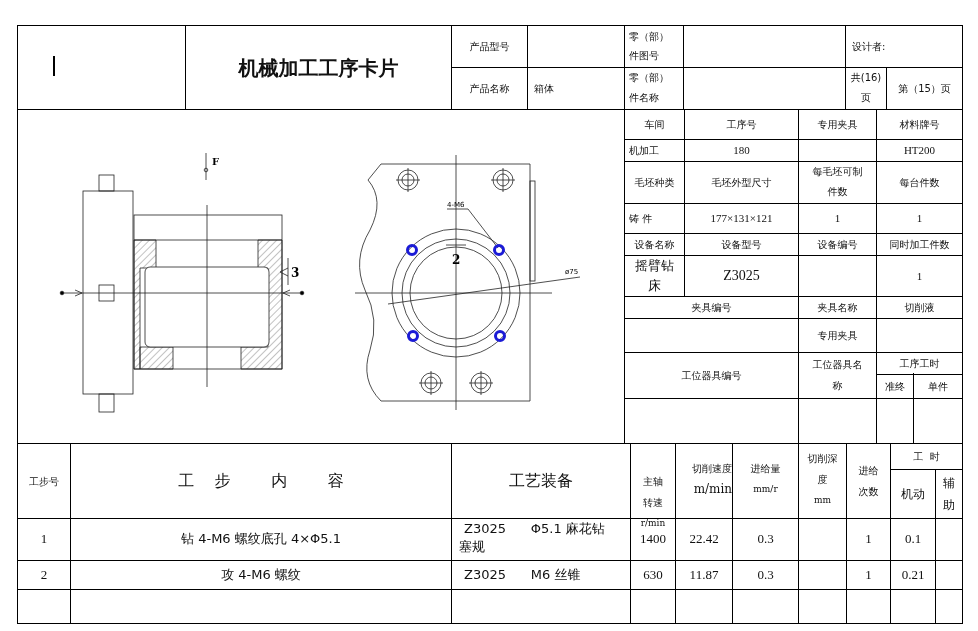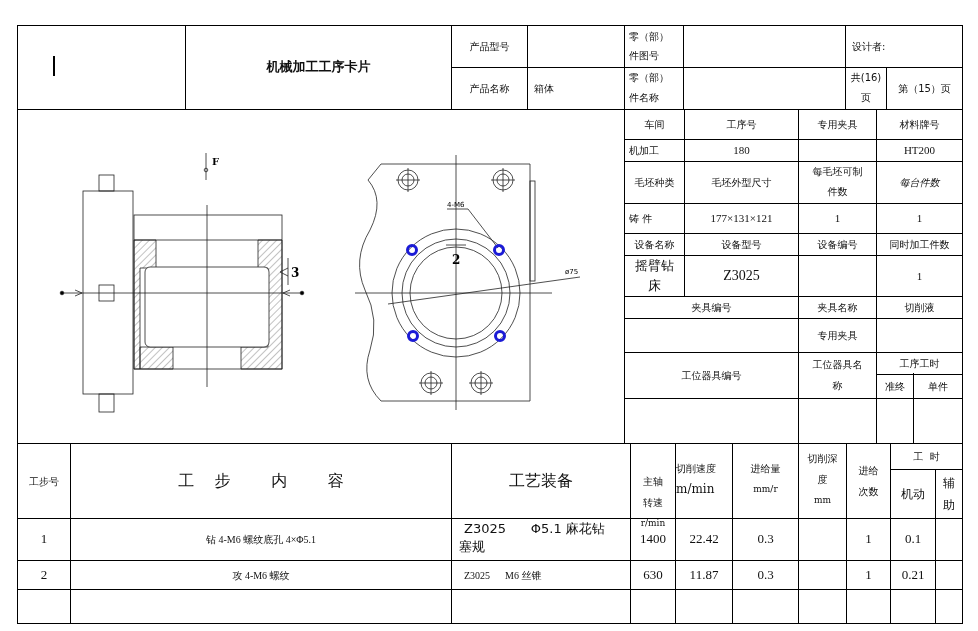--- a/index.html
+++ b/index.html
@@ -1,23 +1,23 @@
 <!DOCTYPE html>
 <html><head>
 <meta charset="utf-8">
 <style>
   html,body{margin:0;padding:0;background:#fff;}
   body{width:978px;height:631px;position:relative;overflow:hidden;font-family:"DejaVu Serif","Liberation Serif",serif;color:#111;}
   .abs{position:absolute;box-sizing:border-box;}
   .ln{position:absolute;background:#000;}
   .t{position:absolute;display:flex;align-items:center;justify-content:center;text-align:center;box-sizing:border-box;font-size:10px;line-height:1.9;font-family:"DejaVu Sans","Liberation Sans",sans-serif;}
   .t.left{justify-content:flex-start;padding-left:6px;text-align:left;}
-  .big{font-size:13px;font-weight:bold;font-family:"DejaVu Serif",serif;}
+  .big{font-size:20px;font-weight:bold;font-family:"DejaVu Serif",serif;}
   .num{font-family:"Liberation Serif","DejaVu Serif",serif;font-size:13px;}
-  .cell-lg{font-size:10px;font-family:Liberation Serif, serif;}
+  .cell-lg{font-size:13px;}
   .hdr-lg{font-size:16px;font-family:"DejaVu Sans",sans-serif;}
   .cursor{position:absolute;left:53px;top:56px;width:2px;height:20px;background:#000;}
 </style>
 </head>
 <body>
 
 <div>
 
   <div class="ln" style="left:17px;top:25px;width:946px;height:1px;"></div>
   <div class="ln" style="left:17px;top:623px;width:946px;height:1px;"></div>
@@ -180,21 +180,21 @@
 <div class="t num" style="left:685px;top:140px;width:113px;height:21px;font-size:11px;">180</div>
 <div class="t" style="left:799px;top:140px;width:77px;height:21px;"></div>
 <div class="t num" style="left:877px;top:140px;width:85px;height:21px;font-size:11px;">HT200</div>
 
 <div class="t" style="left:625px;top:162px;width:59px;height:41px;">毛坯种类</div>
 <div class="t" style="left:685px;top:162px;width:113px;height:41px;">毛坯外型尺寸</div>
 <div class="abs" style="left:799px;top:162px;width:77px;height:41px;text-align:center;font-family:'DejaVu Sans',sans-serif;font-size:10px;line-height:20px;">
   <div>每毛坯可制</div>
   <div>件数</div>
 </div>
-<div class="t" style="left:877px;top:162px;width:85px;height:41px;font-style:italic;">每台件数</div>
+<div class="t" style="left:877px;top:162px;width:85px;height:41px;">每台件数</div>
 
 <div class="t left" style="left:625px;top:204px;width:59px;height:29px;padding-left:4px;">铸 件</div>
 <div class="t num" style="left:685px;top:204px;width:113px;height:29px;font-size:11px;">177×131×121</div>
 <div class="t num" style="left:799px;top:204px;width:77px;height:29px;font-size:11px;">1</div>
 <div class="t num" style="left:877px;top:204px;width:85px;height:29px;font-size:11px;">1</div>
 
 <div class="t" style="left:625px;top:234px;width:59px;height:21px;">设备名称</div>
 <div class="t" style="left:685px;top:234px;width:113px;height:21px;">设备型号</div>
 <div class="t" style="left:799px;top:234px;width:77px;height:21px;">设备编号</div>
 <div class="t" style="left:877px;top:234px;width:85px;height:21px;">同时加工件数</div>
@@ -230,21 +230,21 @@
 <div class="t" style="left:914px;top:399px;width:48px;height:44px;"></div>
 
 <div class="t" style="left:18px;top:444px;width:52px;height:74px;">工步号</div>
 <div class="t hdr-lg" style="left:71px;top:444px;width:380px;height:74px;white-space:pre;">工    步        内        容</div>
 <div class="t hdr-lg" style="left:452px;top:444px;width:178px;height:74px;">工艺装备</div>
 <div class="abs" style="left:631px;top:448px;width:44px;height:66px;text-align:center;font-family:'DejaVu Sans',sans-serif;font-size:10px;line-height:21px;margin-top:23px;">
   <div>主轴</div>
   <div>转速</div>
   <div style="font-family:'DejaVu Serif',serif;font-size:9px;">r/min</div>
 </div>
-<div class="abs" style="left:676px;top:458px;width:56px;height:50px;text-align:left;font-family:'DejaVu Sans',sans-serif;font-size:10px;line-height:21px;">
+<div class="abs" style="left:676px;top:458px;width:56px;height:50px;text-align:right;font-family:'DejaVu Sans',sans-serif;font-size:10px;line-height:21px;">
   <div>切削速度</div>
   <div style="font-family:'DejaVu Serif',serif;font-size:12px;">m/min</div>
 </div>
 <div class="abs" style="left:733px;top:458px;width:65px;height:50px;text-align:center;font-family:'DejaVu Sans',sans-serif;font-size:10px;line-height:21px;">
   <div>进给量</div>
   <div style="font-family:'DejaVu Serif',serif;font-size:9px;">mm/r</div>
 </div>
 <div class="abs" style="left:799px;top:448px;width:47px;height:66px;text-align:center;font-family:'DejaVu Sans',sans-serif;font-size:10px;line-height:21px;">
   <div>切削深</div>
   <div>度</div>

